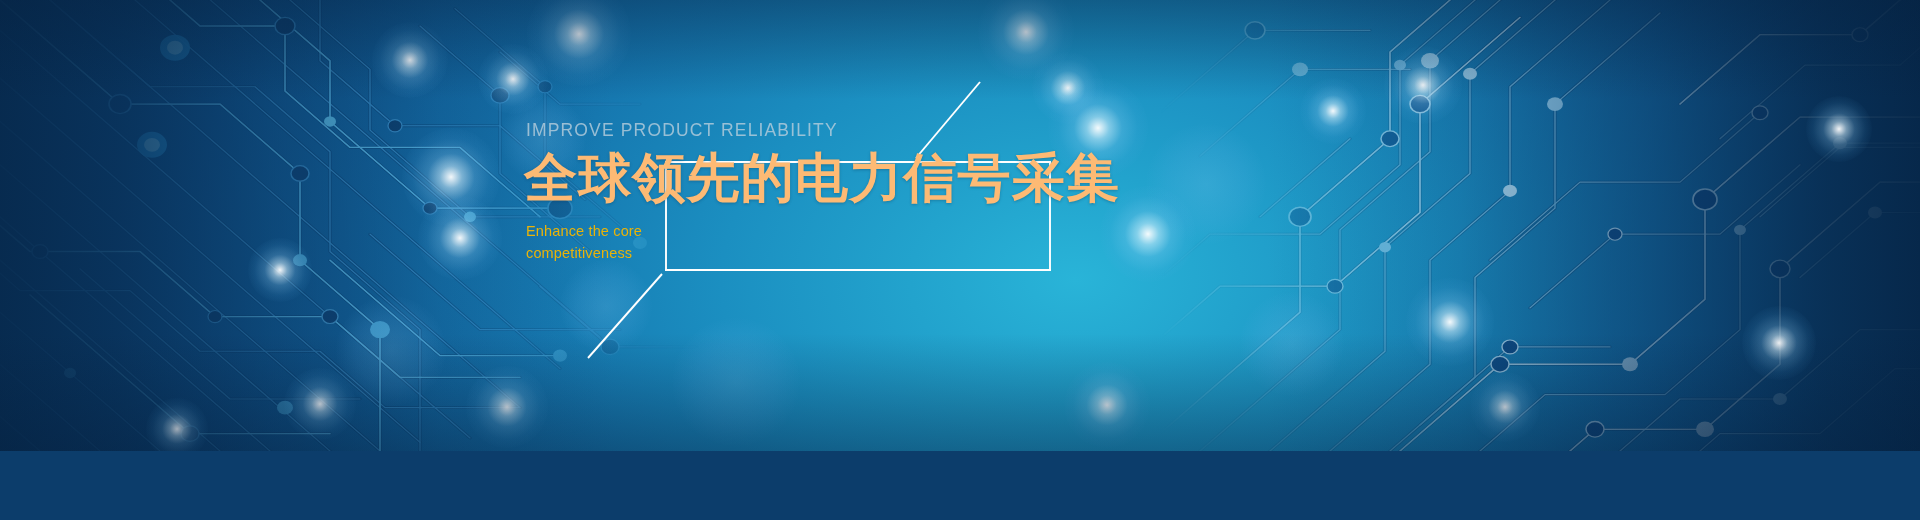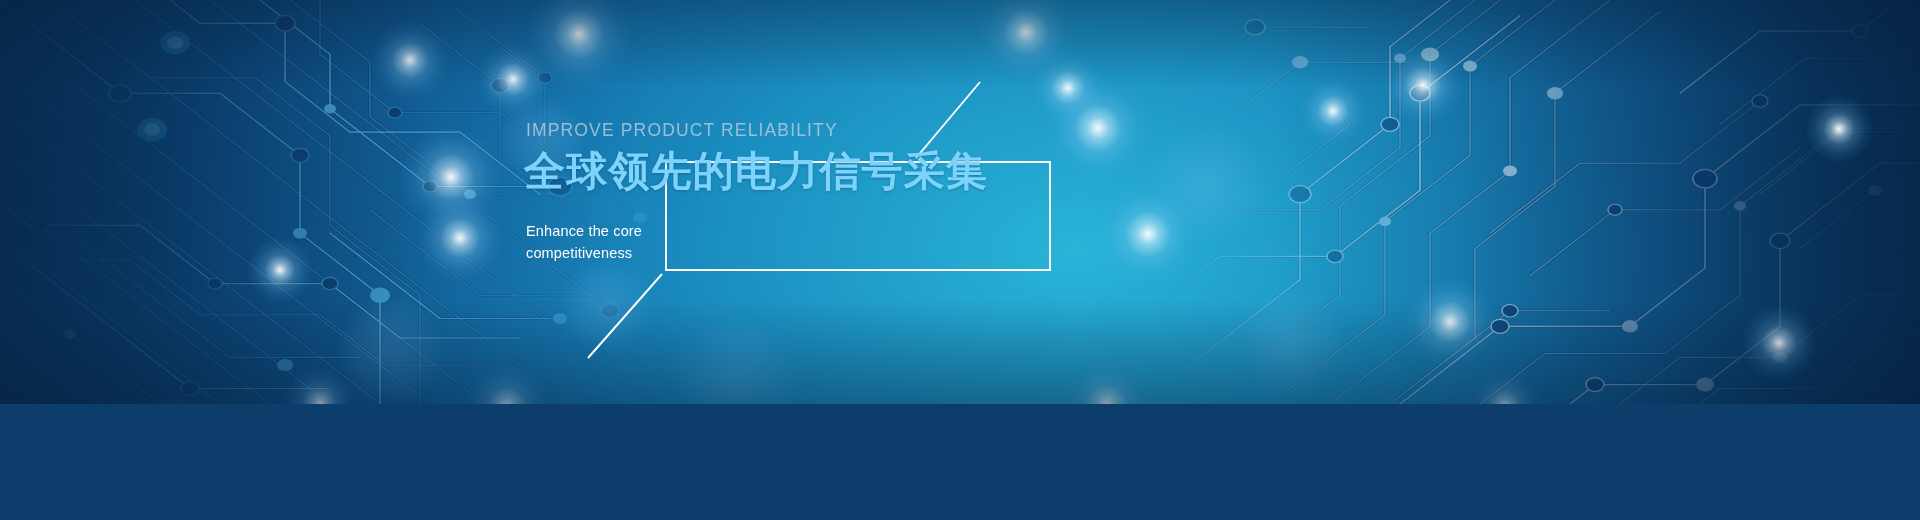--- a/index.html
+++ b/index.html
@@ -7,21 +7,21 @@
   html,body{ background:#0c3d6b; }
   body{
     font-family:"Liberation Sans","DejaVu Sans",sans-serif;
     -webkit-font-smoothing:antialiased;
   }
 
   
   .banner{
     position:relative;
     width:1920px;
-    height:404px;
+    height:451px;
     overflow:hidden;
     background:#0e4a7e;
   }
 
   
   .bg-base{
     position:absolute; inset:0;
     background:
       radial-gradient(ellipse 1180px 760px at 56% 62%,
           #29b4d8 0%, #22a3cd 14%, #1b8fc1 30%,
@@ -102,41 +102,41 @@
     color:#b9cfdd;
     opacity:.80;
     font-weight:400;
     white-space:nowrap;
     line-height:1;
     padding-left:2px;
   }
 
   .headline{
     margin-top:11px;
-    font-size:41px;
+    font-size:53px;
     line-height:1.02;
-    color:#7dd3fc;
+    color:#fdba74;
     font-weight:700;
     letter-spacing:1.2px;
     white-space:nowrap;
     font-family:"DejaVu Sans","Liberation Sans",sans-serif;
     text-shadow:0 1px 3px rgba(6,45,80,.30);
   }
   .headline-2{
     margin-top:15px;
     margin-left:142px;
   }
 
   .sub{
     position:absolute;
     left:2px; top:98px;
     width:132px;
     font-size:14.5px;
     line-height:1.55;
-    color:#ffffff;
+    color:#eab308;
     font-weight:400;
     letter-spacing:.15px;
   }
 
   
   .frame{
     position:absolute;
     left:480px; top:96px;
     width:660px; height:230px;
     pointer-events:none;

